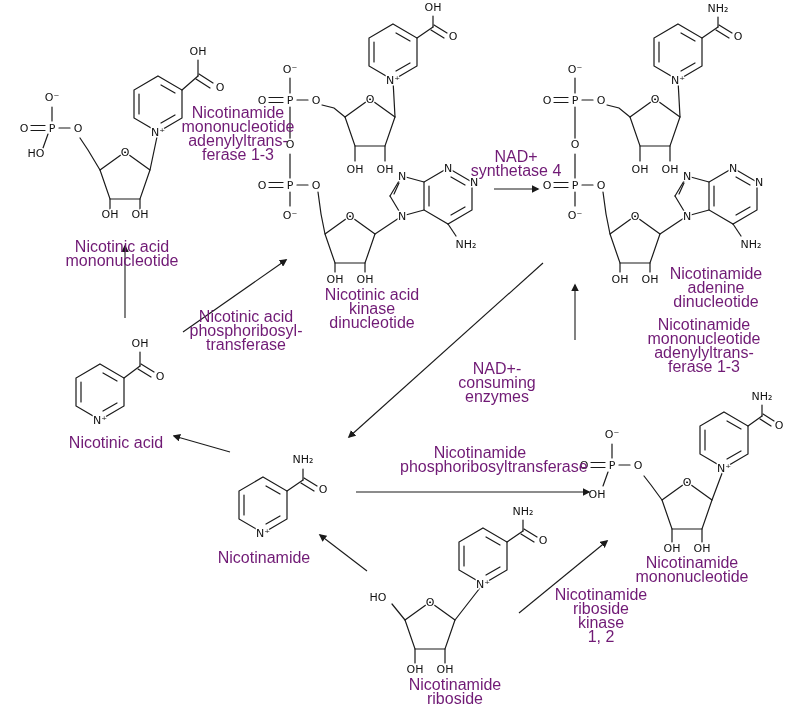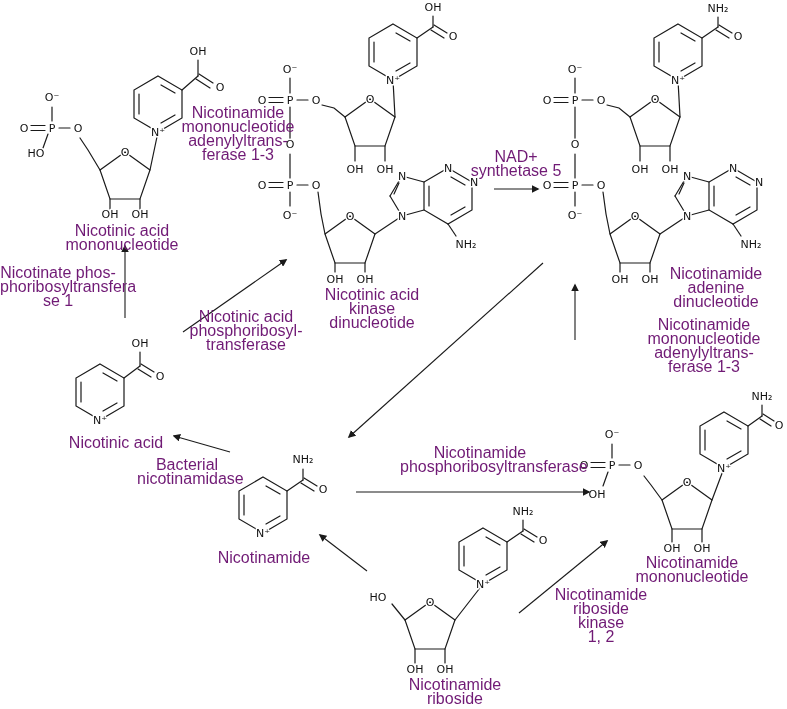--- a/index.html
+++ b/index.html
@@ -258,46 +258,43 @@
       <line class="arrow" marker-end="url(#arr)" x1="494" y1="189" x2="538" y2="189"></line>
       <line class="arrow" marker-end="url(#arr)" x1="543" y1="263" x2="349" y2="437"></line>
       <line class="arrow" marker-end="url(#arr)" x1="230" y1="452" x2="174" y2="436"></line>
       <line class="arrow" marker-end="url(#arr)" x1="356" y1="492" x2="589" y2="492"></line>
       <line class="arrow" marker-end="url(#arr)" x1="575" y1="340" x2="575" y2="285"></line>
       <line class="arrow" marker-end="url(#arr)" x1="519" y1="613" x2="607" y2="541"></line>
       <line class="arrow" marker-end="url(#arr)" x1="367" y1="571" x2="320" y2="535"></line>
     </g>
   </svg>
 
-  <div class="lbl" style="left:27px;top:224px;width:190px">Nicotinic acid mononucleotide</div>
+  <div class="lbl" style="left:27px;top:240px;width:190px">Nicotinic acid mononucleotide</div>
   <div class="lbl" style="left:302px;top:288px;width:140px">Nicotinic acid kinase
 dinucleotide</div>
   <div class="lbl" style="left:645px;top:267px;width:142px">Nicotinamide adenine
 dinucleotide</div>
   <div class="lbl" style="left:66px;top:436px;width:100px">Nicotinic acid</div>
   <div class="lbl" style="left:214px;top:551px;width:100px">Nicotinamide</div>
   <div class="lbl" style="left:405px;top:678px;width:100px">Nicotinamide
 riboside</div>
   <div class="lbl" style="left:622px;top:556px;width:140px">Nicotinamide
 mononucleotide</div>
 
   <div class="lbl" style="left:180px;top:106px;width:116px">Nicotinamide
 mononucleotide
 adenylyltrans-
 ferase 1-3</div>
   <div class="lbl" style="left:466px;top:150px;width:100px">NAD+
-synthetase 5</div>
-  <div class="lbl" style="left:0px;top:266px;width:116px">Nicotinate phos-
-phoribosyltransfera
-se 1</div>
+synthetase 4</div>
   <div class="lbl" style="left:186px;top:310px;width:120px">Nicotinic acid
 phosphoribosyl-
 transferase</div>
-  <div class="lbl" style="left:137px;top:458px;width:100px">Bacterial
-nicotinamidase</div>
+  <div class="lbl" style="left:437px;top:362px;width:120px">NAD+-consuming
+enzymes</div>
   <div class="lbl" style="left:400px;top:446px;width:160px">Nicotinamide
 phosphoribosyltransferase</div>
   <div class="lbl" style="left:644px;top:318px;width:120px">Nicotinamide
 mononucleotide
 adenylyltrans-
 ferase 1-3</div>
   <div class="lbl" style="left:551px;top:588px;width:100px">Nicotinamide
 riboside kinase
 1, 2</div>
 

